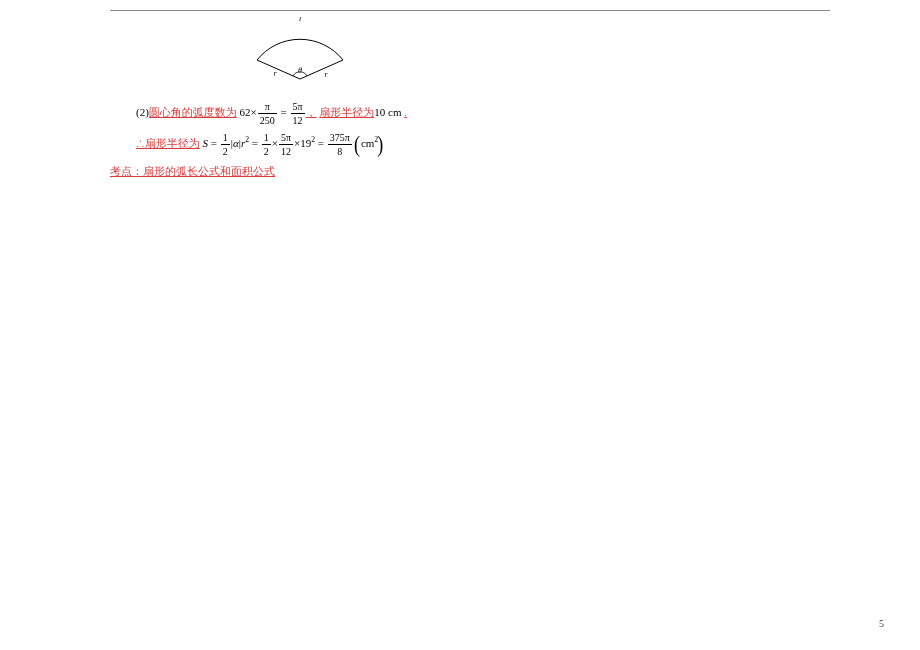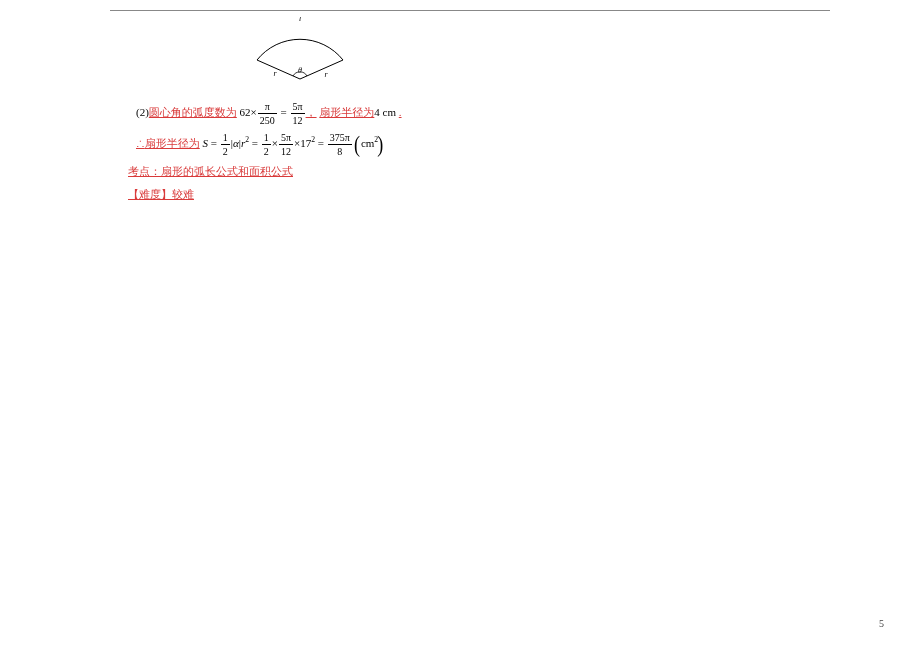--- a/index.html
+++ b/index.html
@@ -21,21 +21,20 @@
     }
     .diagram-wrap {
       text-align: left;
       margin-left: 125px;
       margin-top: 4px;
       margin-bottom: 8px;
     }
     .line {
       margin-bottom: 6px;
       white-space: nowrap;
-      margin-left: 18px;
     }
     .indent1 { margin-left: 26px; }
     .red { color: #d93a3a; text-decoration: underline; }
     .frac {
       display: inline-block;
       vertical-align: middle;
       text-align: center;
       font-size: 10px;
       line-height: 1.1;
       margin: 0 1px;
@@ -90,40 +89,37 @@
     </svg>
   </div>
 
   <div class="line indent1">
     <span>(2)</span><span class="red">圆心角的弧度数为</span>
     <span class="math-inline">
       <span class="times">62</span><span class="times">×</span><span class="frac"><span class="num">π</span><span class="den">250</span></span>
       <span class="times">=</span>
       <span class="frac"><span class="num">5π</span><span class="den">12</span></span>
     </span><span class="red">，</span>
-    <span class="red">扇形半径为</span><span class="times">4 cm</span>
+    <span class="red">扇形半径为</span><span class="times">10 cm</span>
     <span class="red">.</span>
   </div>
 
   <div class="line indent1">
     <span class="red">∴</span><span class="red">扇形半径为</span>
     <span class="math-inline times">
       <span class="italic">S</span>
       <span>=</span>
       <span class="frac"><span class="num">1</span><span class="den">2</span></span><span>|</span><span class="italic">α</span><span>|</span><span class="italic">r</span><sup>2</sup>
       <span>=</span>
-      <span class="frac"><span class="num">1</span><span class="den">2</span></span><span>×</span><span class="frac"><span class="num">5π</span><span class="den">12</span></span><span>×</span><span>17</span><sup>2</sup>
+      <span class="frac"><span class="num">1</span><span class="den">2</span></span><span>×</span><span class="frac"><span class="num">5π</span><span class="den">12</span></span><span>×</span><span>19</span><sup>2</sup>
       <span>=</span>
       <span class="frac"><span class="num">375π</span><span class="den">8</span></span><span class="paren-big">(</span><span>cm</span><sup>2</sup><span class="paren-big-after">)</span>
     </span>
   </div>
 
   <div class="line red" style="margin-top:4px;">
     <span>考点：</span><span>扇形的弧长公式和面积公式</span>
   </div>
 
 
-  <div class="line red">
-    <span>【难度】</span><span>较难</span>
-  </div>
 </div>
 
 <div class="page-num">5</div>
 
 </body></html>

